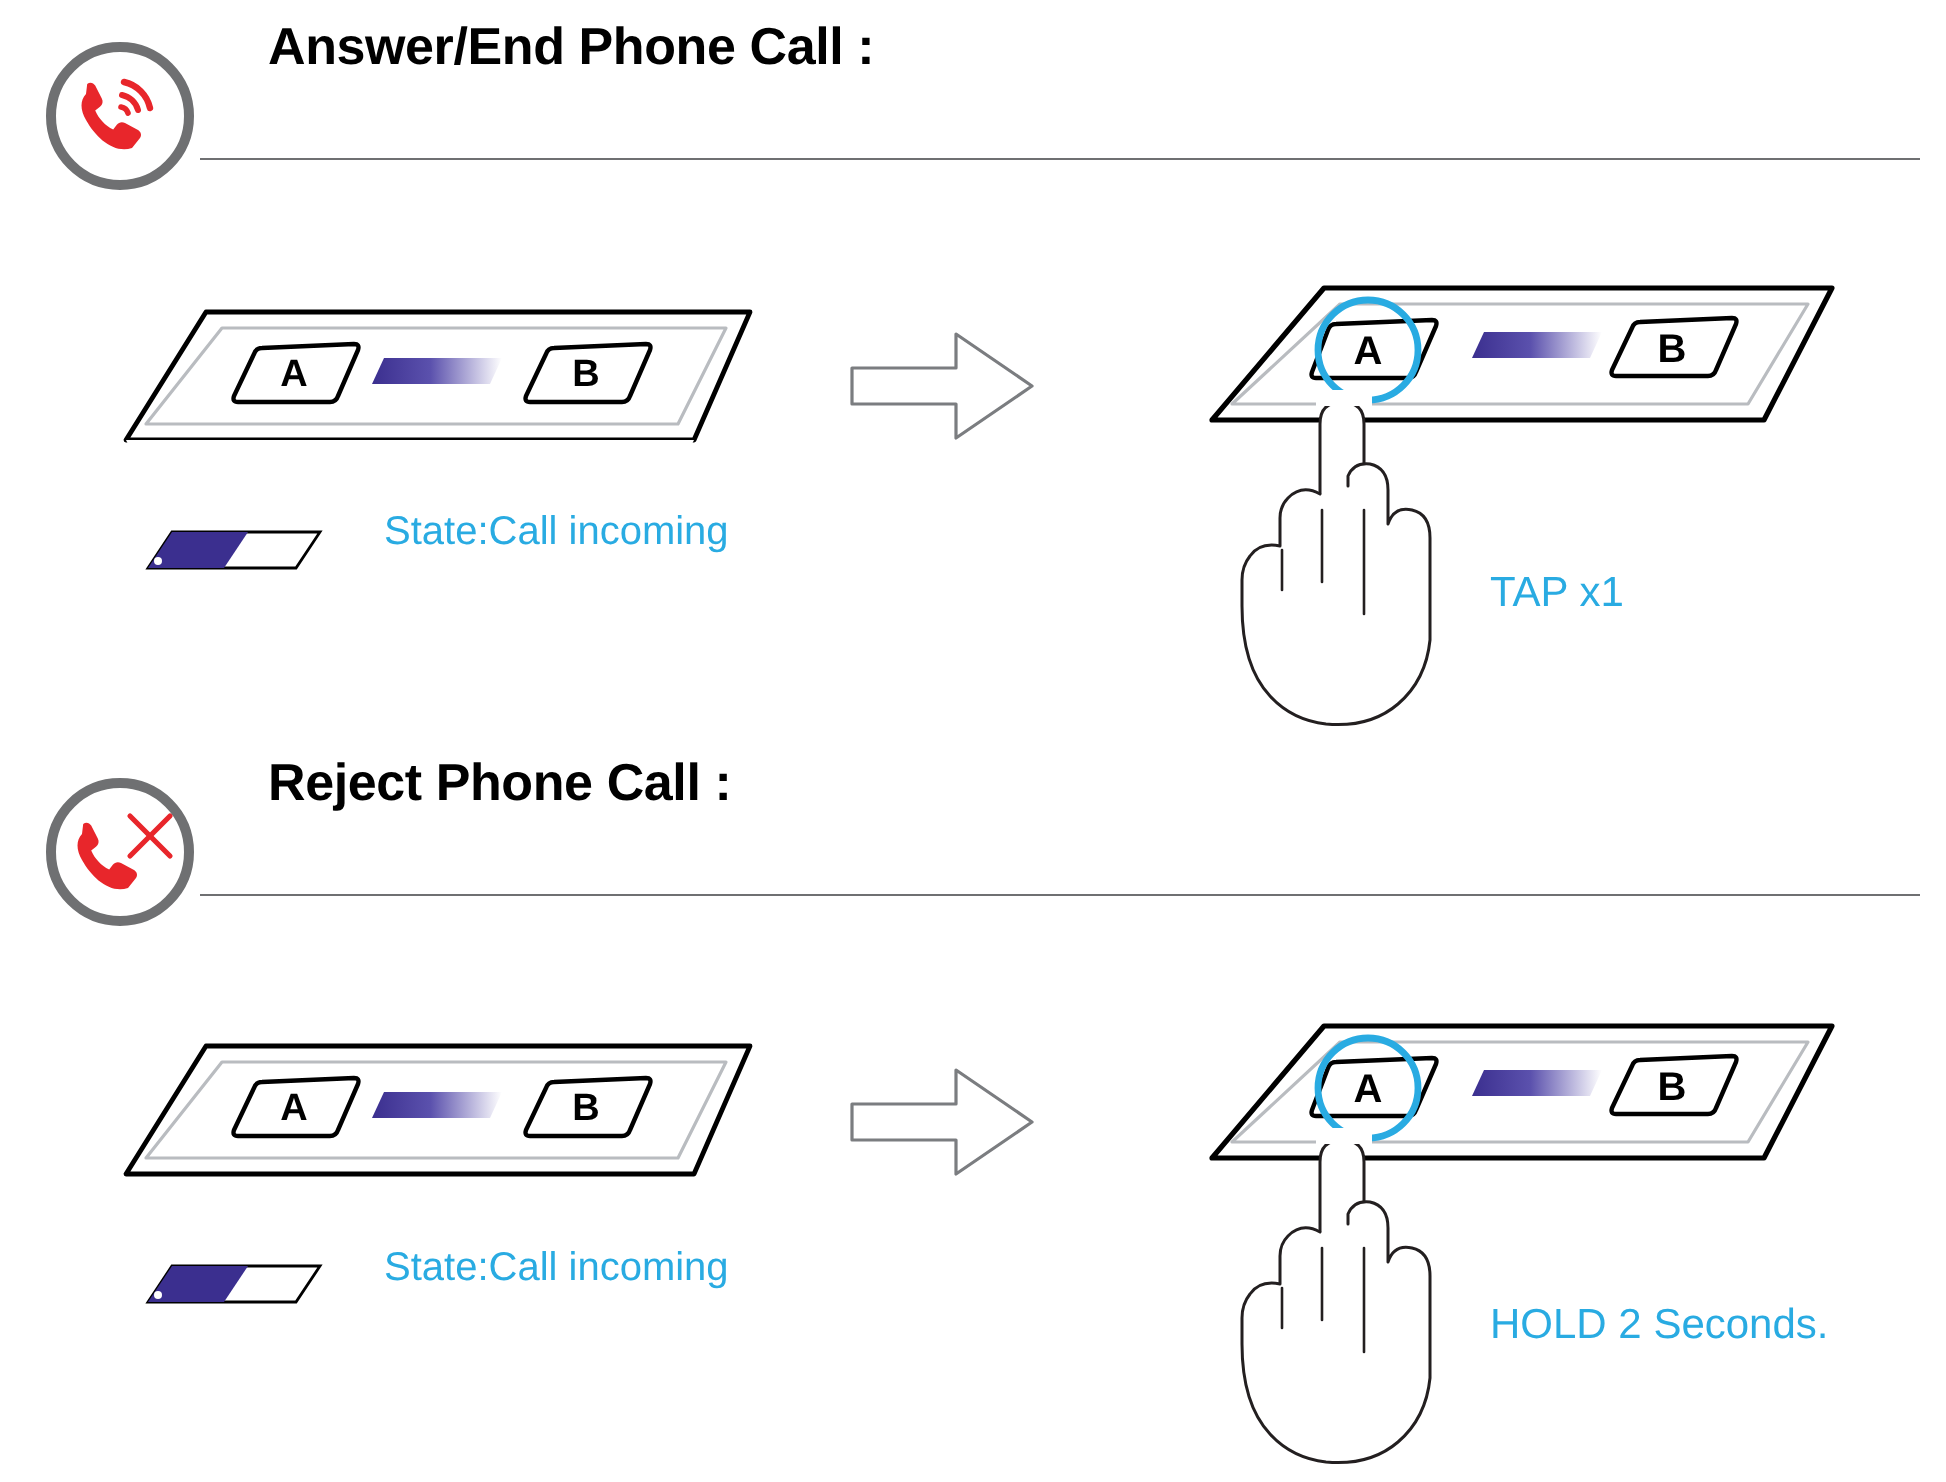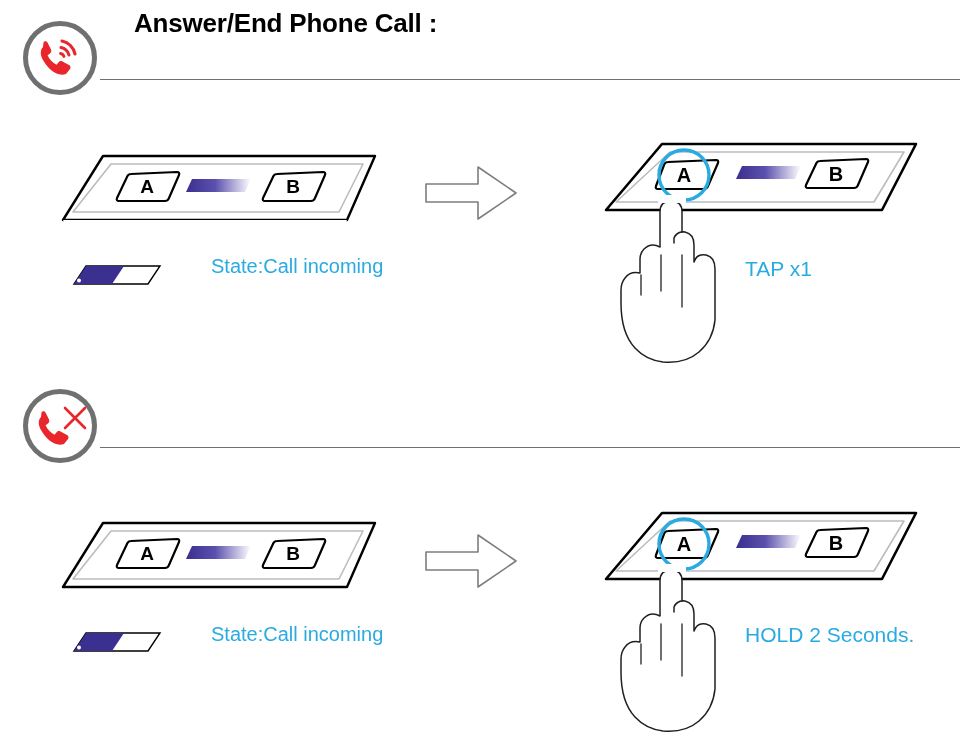--- a/index.html
+++ b/index.html
@@ -67,27 +67,27 @@
     position: absolute;
   }
   .state-bar {
     position: absolute;
   }
   .state-text {
     position: absolute;
     font-size: 20px;
     color: #29abe2;
     white-space: nowrap;
-    margin-left: 19px;
   }
   .action-text {
     position: absolute;
     font-size: 21px;
     color: #29abe2;
     white-space: nowrap;
+    margin-top: 28px;
   }
   .hand-wrap {
     position: absolute;
   }
   svg { display: block; overflow: visible; }
 </style>
 </head>
 <body>
 
 <div class="page">
@@ -236,20 +236,21 @@
                    C -13.4,-16.7 -15,-17.1 -16.4,-16
                    Z" fill="#e8262b"></path>
         </g>
         <g>
           <path d="M 43,20 L 63,40" stroke="#e8262b" stroke-width="2.6" stroke-linecap="round"></path>
           <path d="M 63,20 L 43,40" stroke="#e8262b" stroke-width="2.6" stroke-linecap="round"></path>
         </g>
       </svg>
     </div>
 
+    <div class="hdr-title">Reject Phone Call :</div>
     <div class="hdr-rule"></div>
   </div>
 
   <div class="step-row" style="top:468px;height:273px;">
 
     <div class="device-wrap" style="left:55px;top:37px;">
       <svg width="340" height="100" viewBox="0 0 340 100">
         <path d="M 48,18 L 320,18 L 292,82 L 8,82 Z" fill="#ffffff" stroke="#000000" stroke-width="2.4" stroke-linejoin="round"></path>
         <path d="M 56,26 L 308,26 L 284,74 L 18,74 Z" fill="#ffffff" stroke="#b9bcc0" stroke-width="1.6" stroke-linejoin="round"></path>
         <path d="M 76,36 q -3,0 -4,3 L 62,60 q -1,3 2,3 L 110,63 q 3,0 4,-3 L 124,37 q 1,-3 -2,-3 Z" fill="#ffffff" stroke="#000000" stroke-width="2.2" stroke-linejoin="round"></path>

